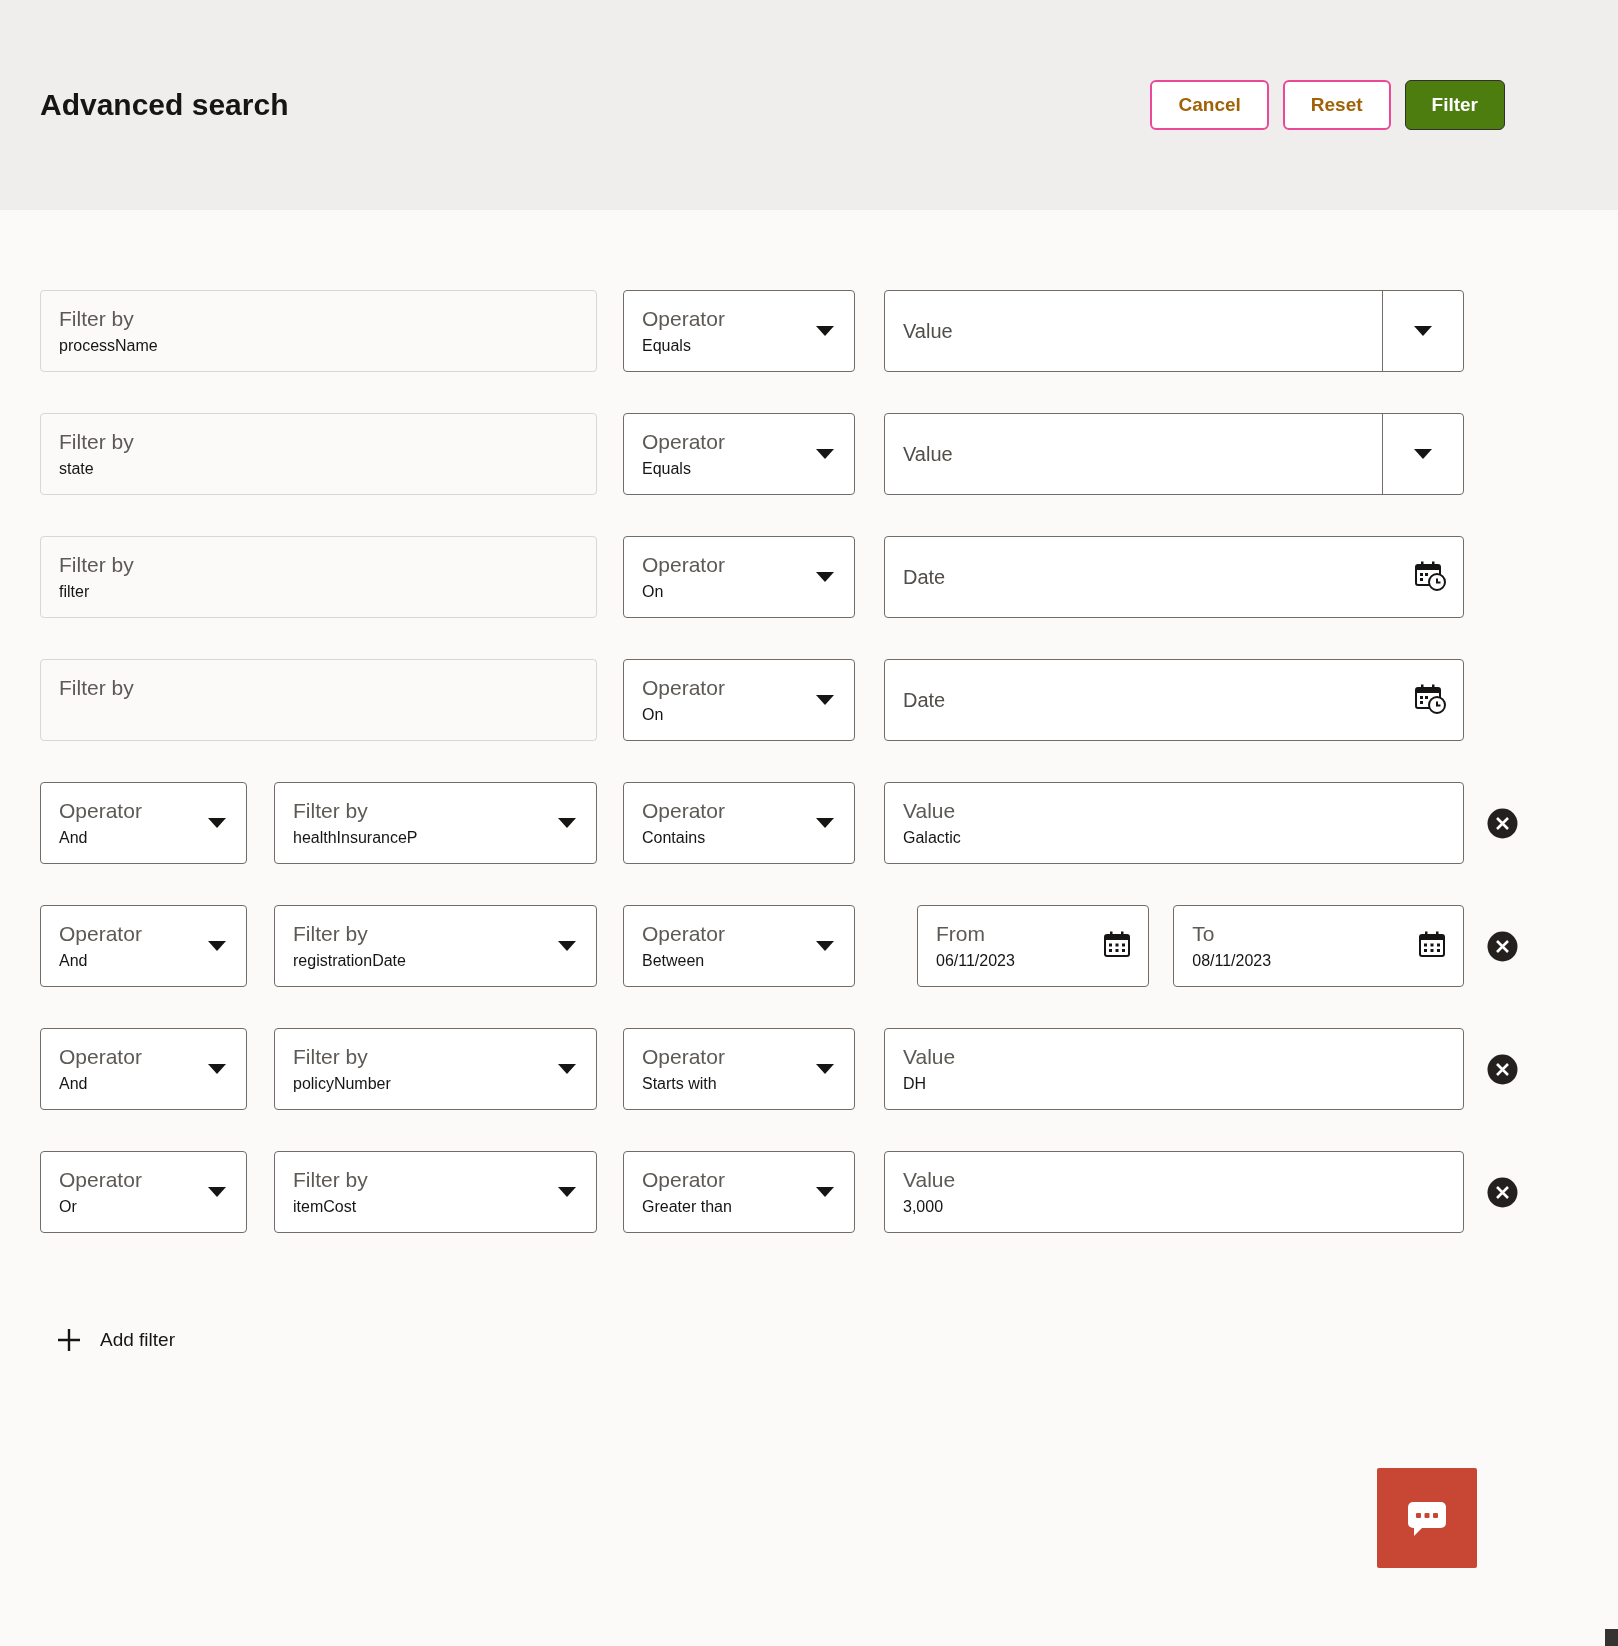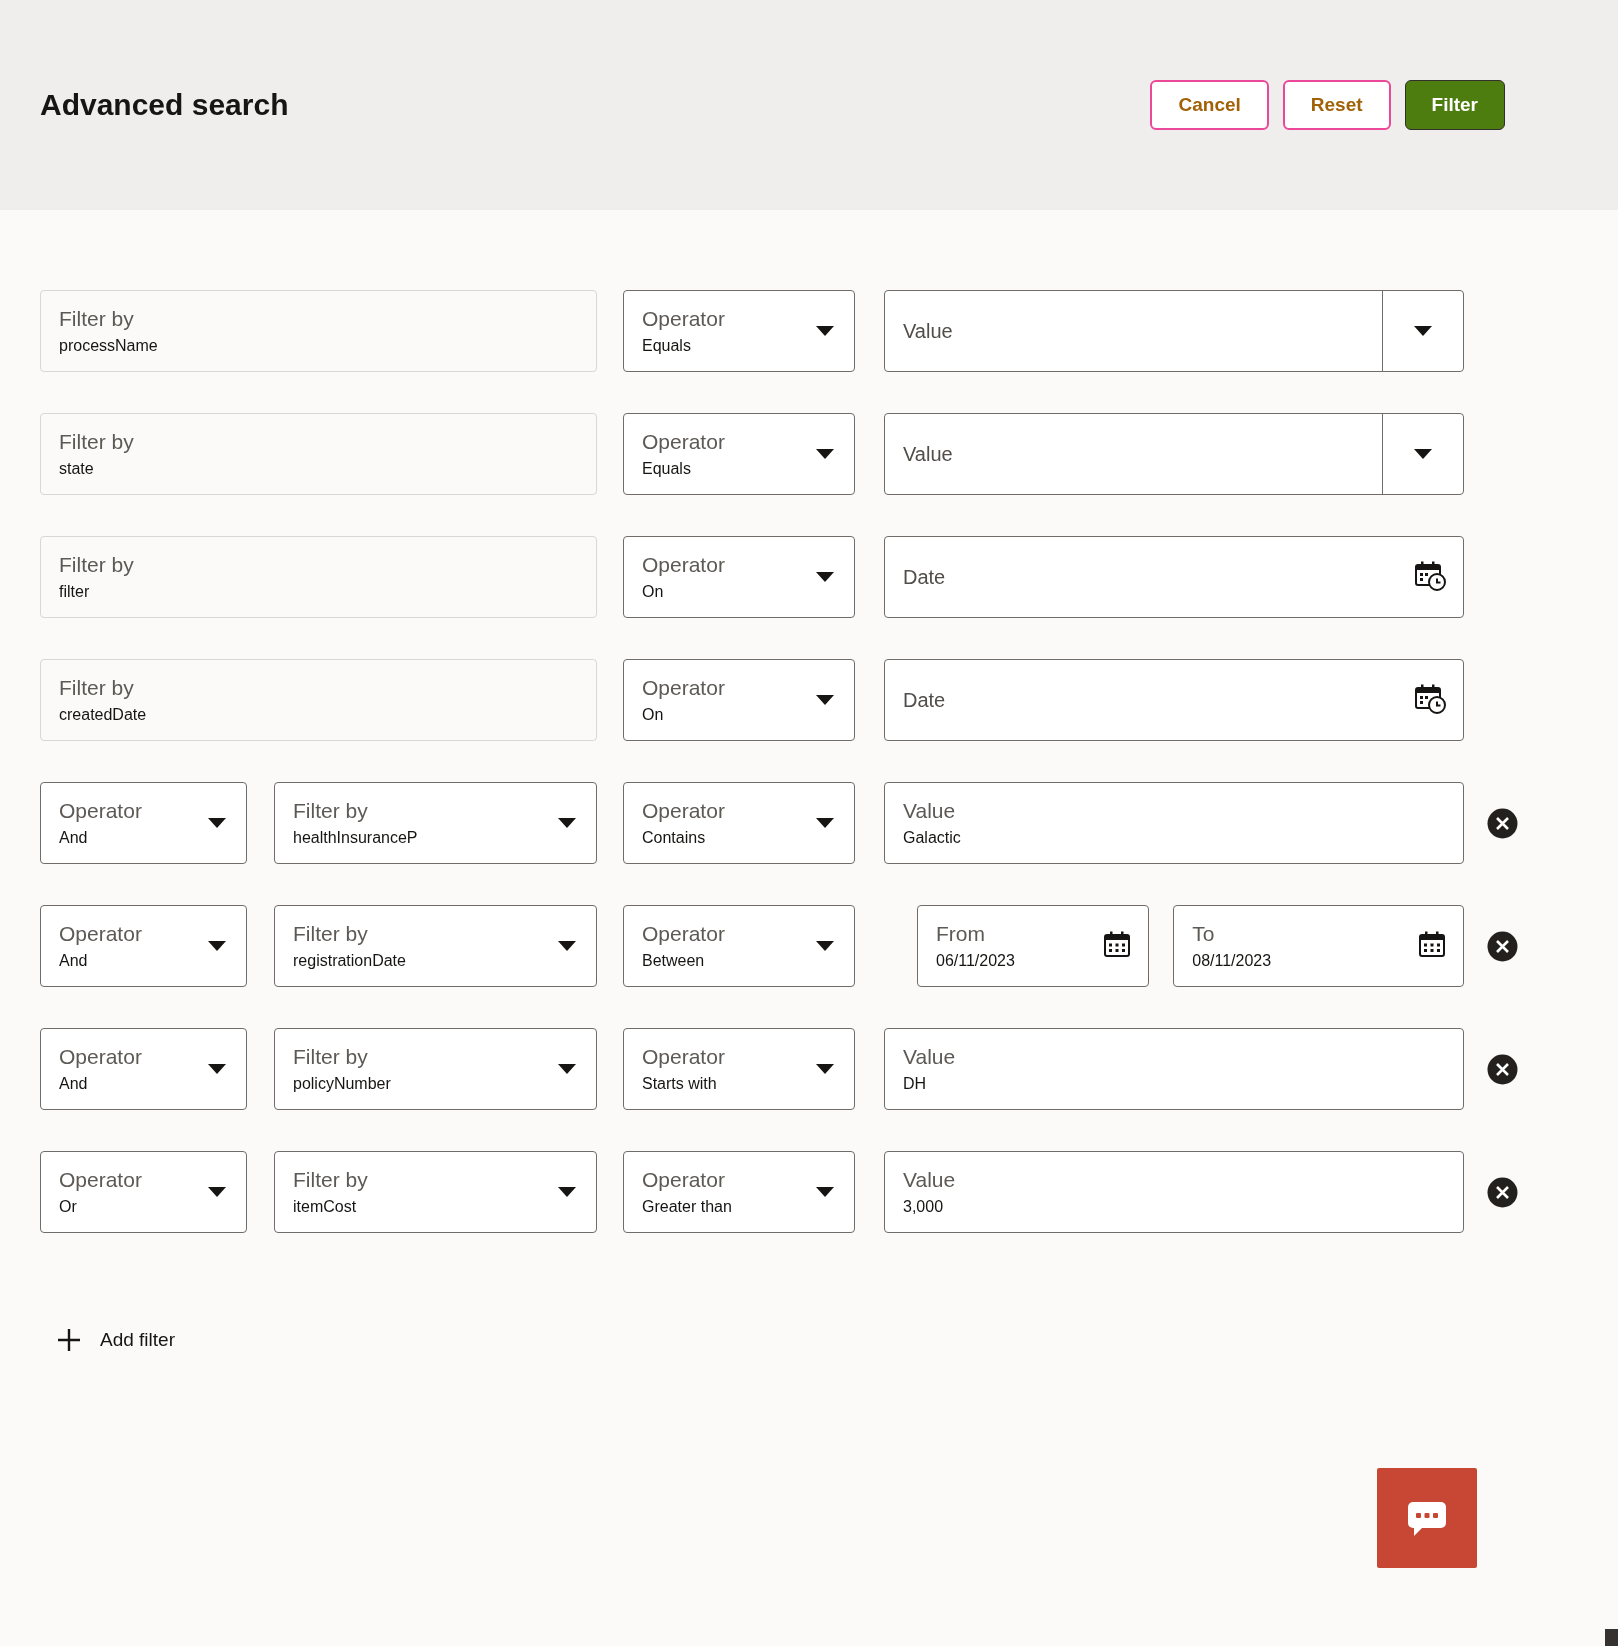--- a/index.html
+++ b/index.html
@@ -253,21 +253,20 @@
           <path d="M24 20.5 V24.5 H27.5" fill="none" stroke="#161513" stroke-width="2"></path>
         </svg>
       </span>
     </div>
   </div>
 
   
   <div class="row">
     <div class="field readonly w-filter">
       <div class="fl-label">Filter by</div>
-      <div class="fl-value">createdDate</div>
     </div>
     <div class="field w-op">
       <div class="fl-label">Operator</div>
       <div class="fl-value">On</div>
       <span class="arrow"></span>
     </div>
     <div class="field centered w-value">
       <span class="ph">Date</span>
       <span class="field-icon">
         <svg width="34" height="34" viewBox="0 0 34 34">

